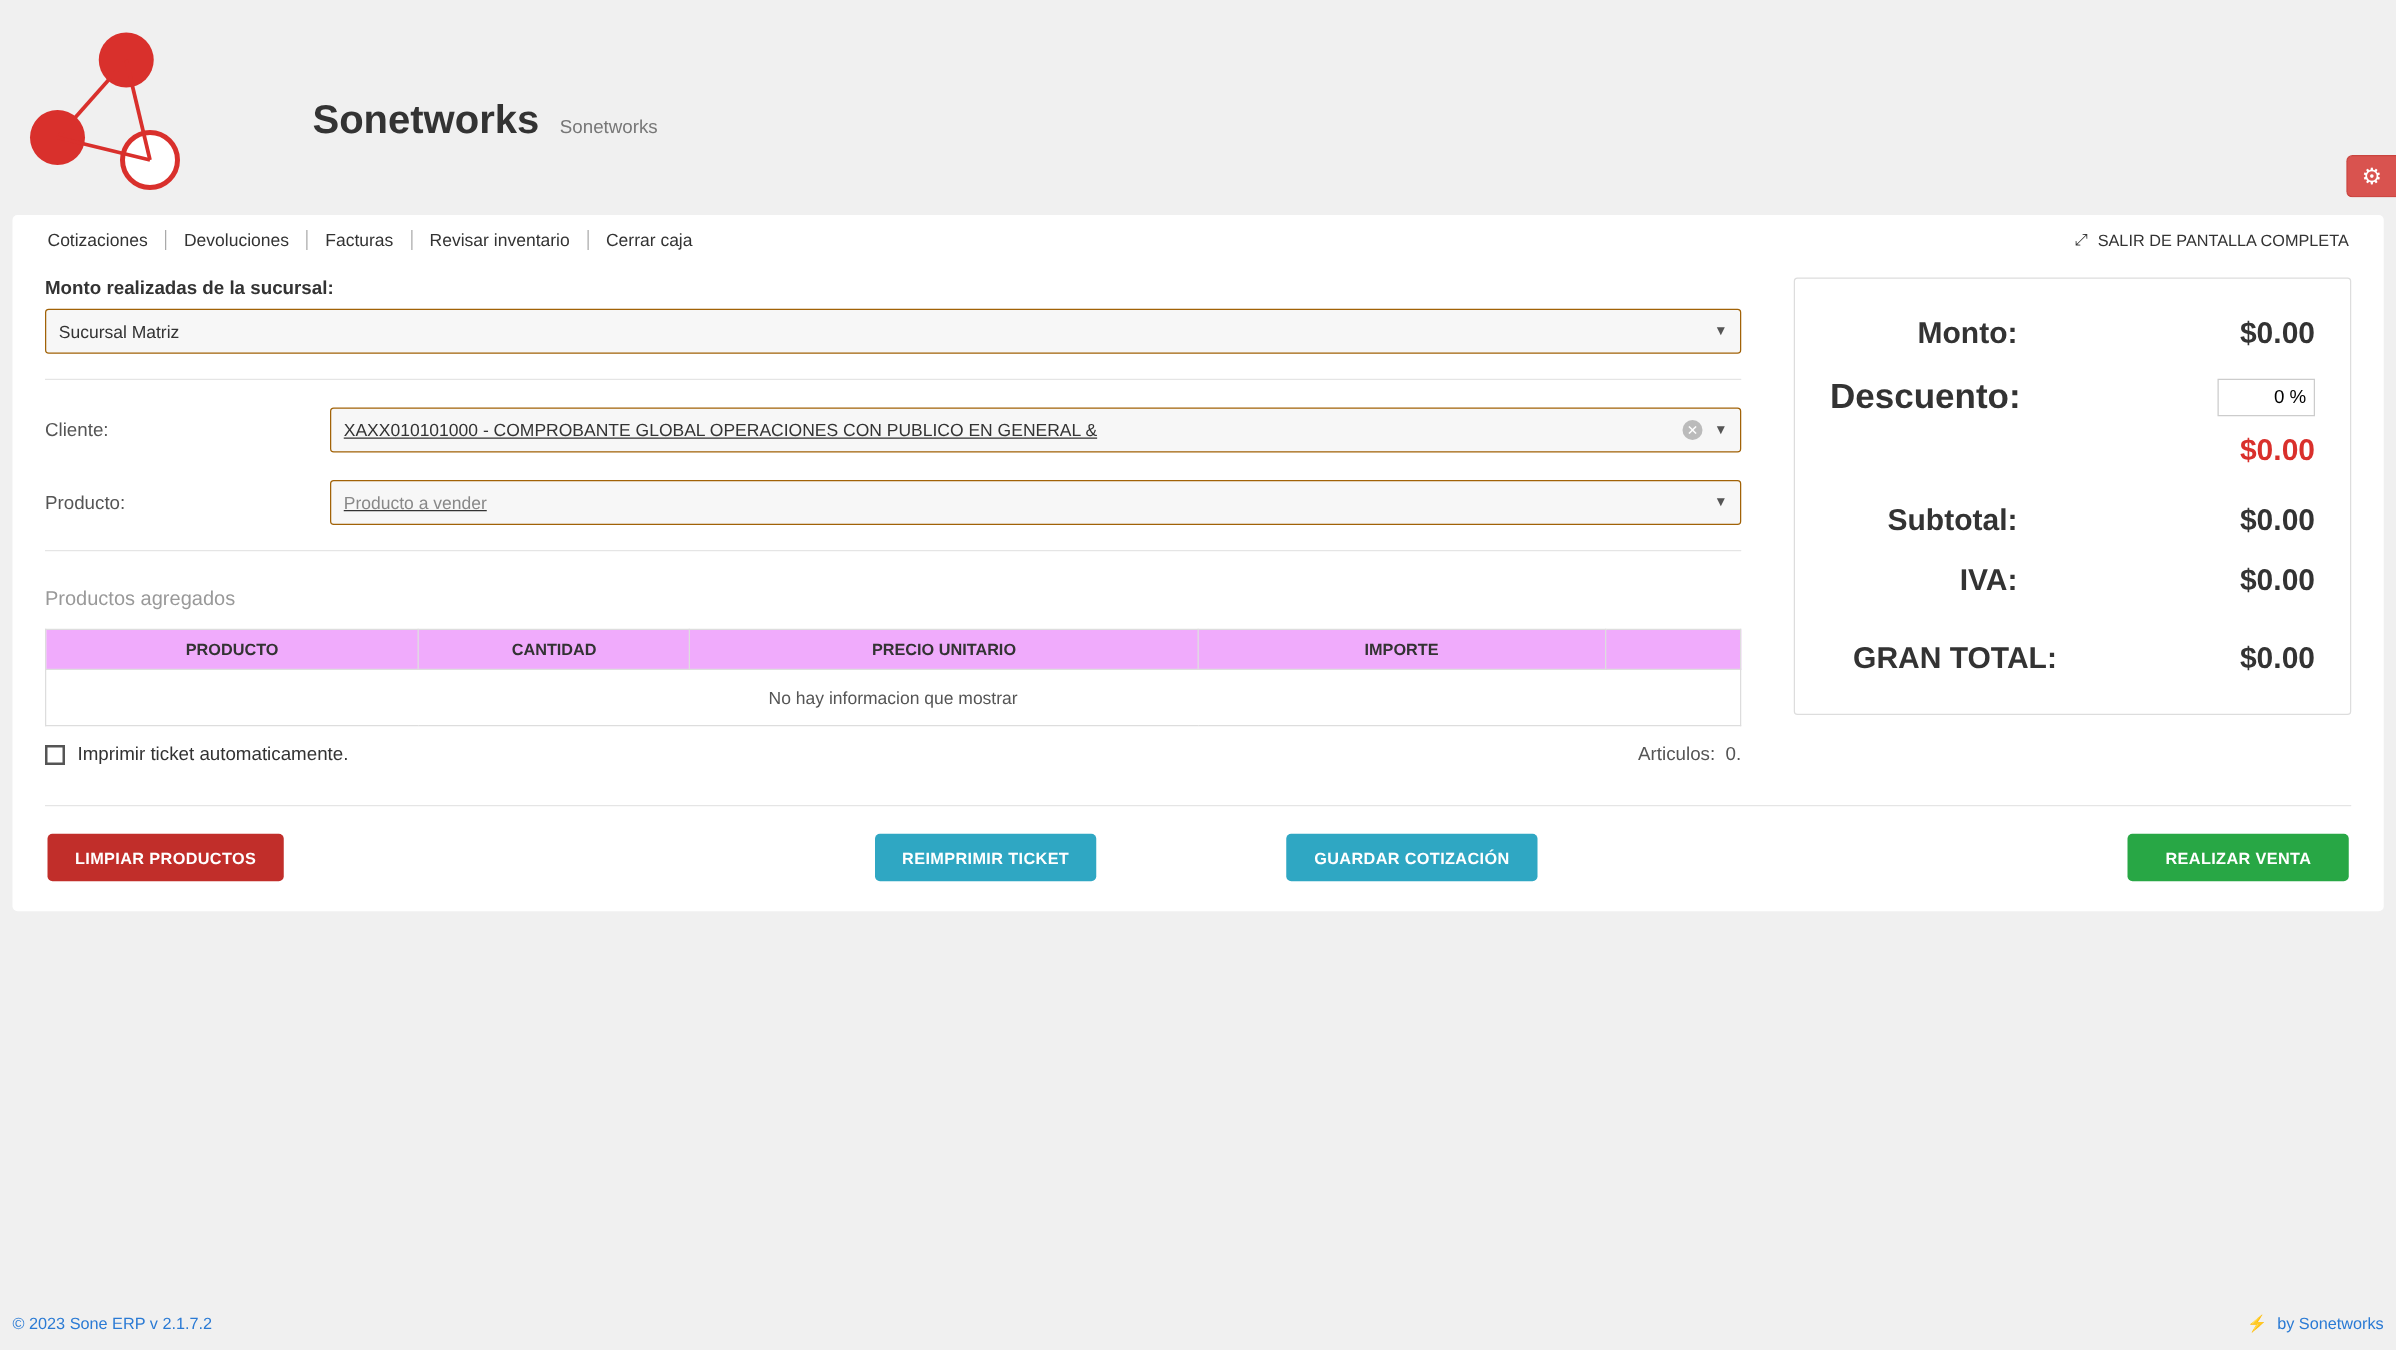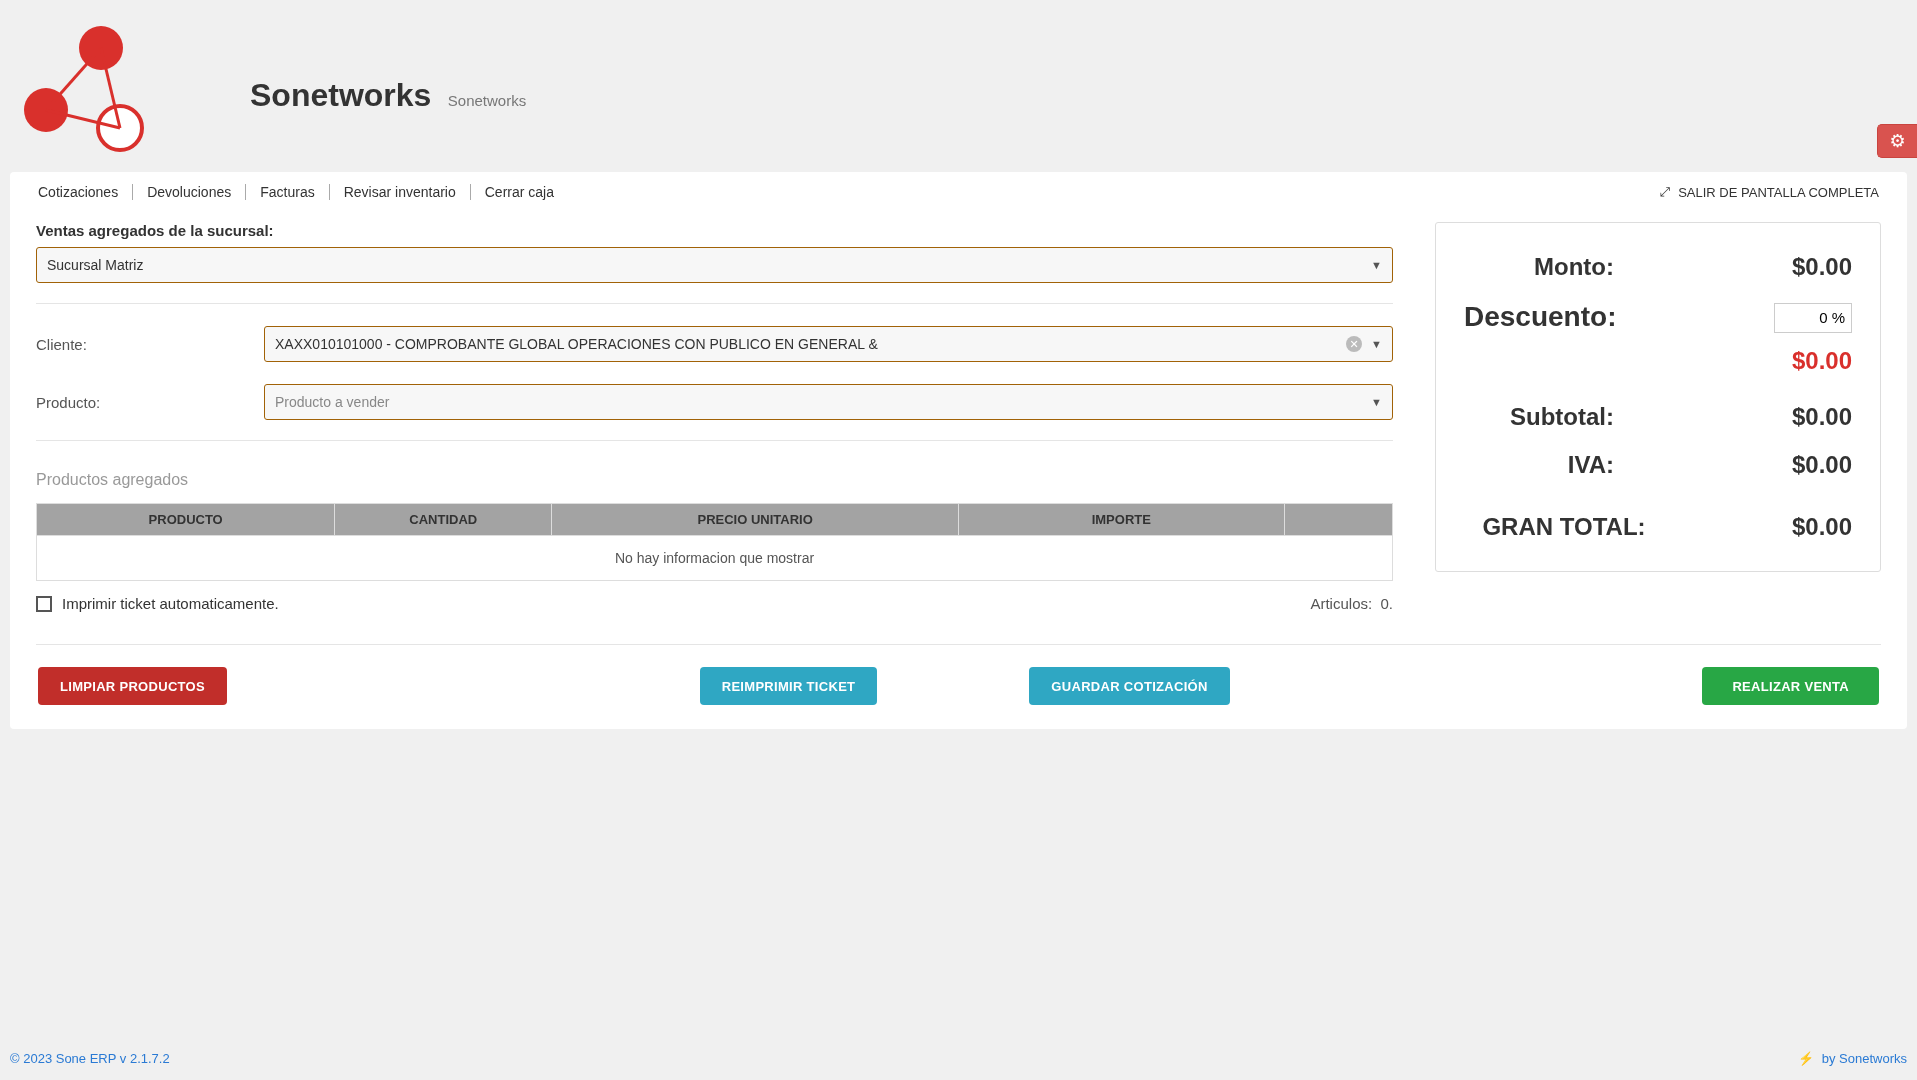--- a/index.html
+++ b/index.html
@@ -67,28 +67,28 @@
   font-size: 11px; color: #555;
 }
 .combo-box .clear-icon {
   position: absolute; right: 30px; top: 50%; transform: translateY(-50%);
   width: 16px; height: 16px; border-radius: 50%; background: #bbb;
   color: #fff; font-size: 11px; display: flex; align-items: center; justify-content: center;
   cursor: pointer;
 }
 .form-row { display: flex; align-items: center; margin-top: 22px; }
 .form-row .flabel { width: 228px; font-size: 15px; color: #555; }
-.form-row .fcontrol { flex: 1; }
+.form-row .fcontrol { flex: 1; text-decoration: underline; }
 .combo-placeholder { color: #888; }
 hr.divider { border: none; border-top: 1px solid #e5e5e5; margin: 20px 0 18px; }
 .gray-sub { color: #999; font-size: 16px; margin: 30px 0 14px; }
 .prod-table { width: 100%; border-collapse: collapse; margin-top: 6px; }
 .prod-table th {
   border: 1px solid #ddd; padding: 8px; font-size: 13px; font-weight: 600; text-align: center;
-  background: #a3a3a3;
+  background: #f0abfc;
 }
 .prod-table td.empty {
   border: 1px solid #ddd; border-top: none;
   text-align: center; padding: 14px; font-size: 14px; color: #555;
 }
 .below-table { display: flex; align-items: center; margin-top: 14px; font-size: 15px; color: #333; }
 .below-table .chk {
   width: 16px; height: 16px; border: 2px solid #555; margin-right: 10px; cursor: pointer;
 }
 .below-table .articles { margin-left: auto; color: #555; }
@@ -160,21 +160,21 @@
     </div>
     <div class="nav-right">
       <span>⤢</span>
       <a>SALIR DE PANTALLA COMPLETA</a>
     </div>
   </div>
 
   <div class="content-row">
 
     <div class="left-col">
-      <div class="section-label">Ventas agregados de la sucursal:</div>
+      <div class="section-label">Monto realizadas de la sucursal:</div>
 
       <div class="select-box">
         <span>Sucursal Matriz</span>
         <span class="caret">▼</span>
       </div>
 
       <hr class="divider">
 
       <div class="form-row">
         <div class="flabel">Cliente:</div>

